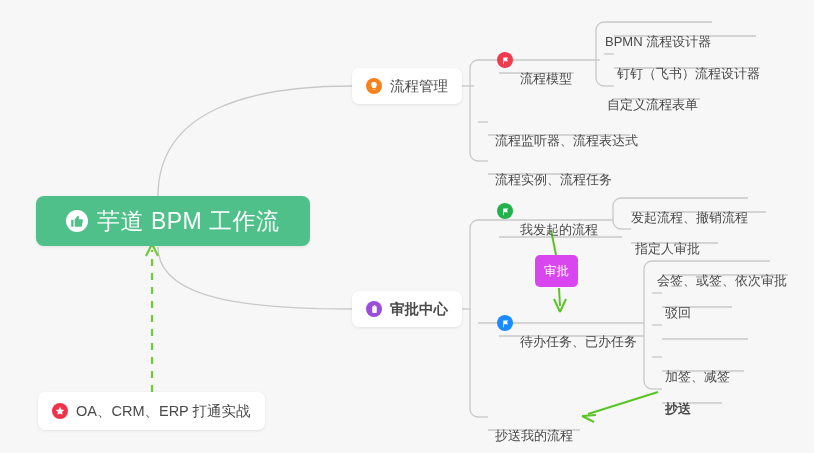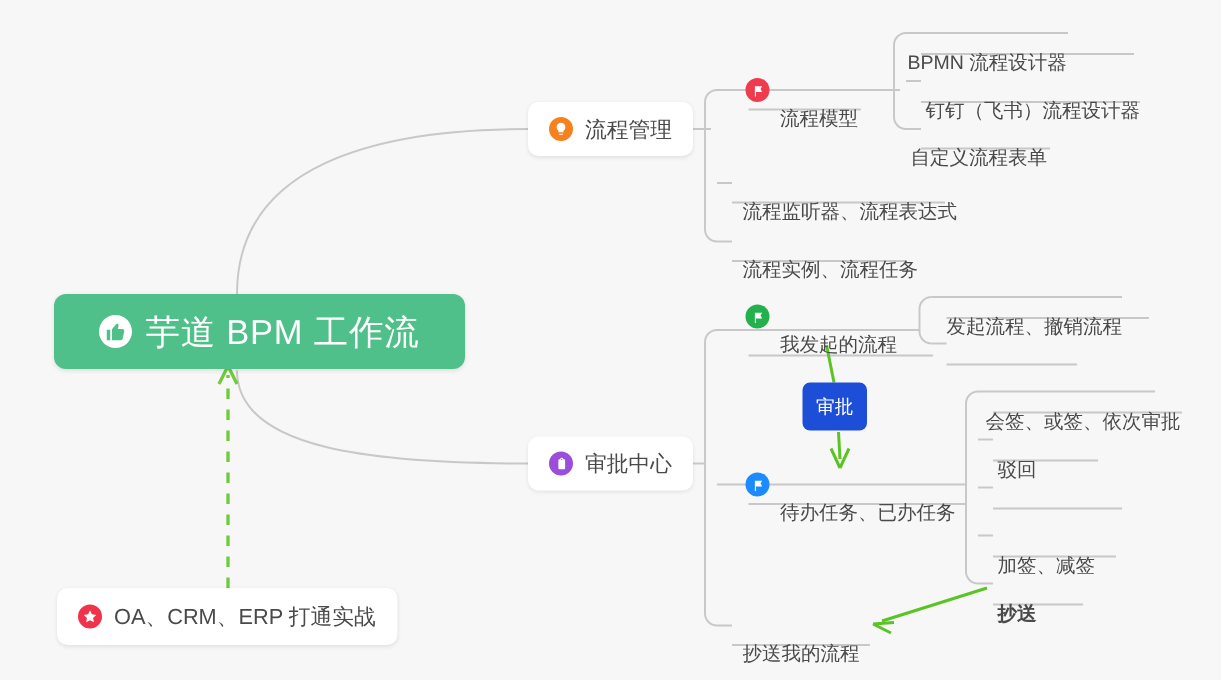--- a/index.html
+++ b/index.html
@@ -66,21 +66,21 @@
     color: #4a4a4a;
     height: 26px;
     padding: 0 4px 0 5px;
     align-items: center;
   }
   .leaf .label { margin-left: 7px; margin-top: 38px; }
   .leaf.noicon .label { margin-left: 0; }
 
   
   .tag {
-    background: #1d4ed8;
+    background: #d946ef;
     color: #ffffff;
     border-radius: 5px;
     font-size: 12.5px;
     height: 25px;
     padding: 16px 9px;
     justify-content: center;
   }
 
   
   .ic {
@@ -221,21 +221,21 @@
   </div>
 
   <div class="node leaf noicon" style="left:612px; top:42px;">
     <span class="label">钉钉（飞书）流程设计器</span>
   </div>
 
   <div class="node leaf noicon" style="left:602px; top:73px;">
     <span class="label">自定义流程表单</span>
   </div>
 
-  <div class="node card" style="left:352px; top:291px;">
+  <div class="node card" style="left:352px; top:291px;font-weight:bold;">
     <span class="ic" style="background:#9b4ddb;">
       <svg width="9" height="9" viewBox="0 0 24 24" fill="#ffffff">
         <path d="M16 3h-1.2a2.8 2.8 0 0 0-5.6 0H8a2 2 0 0 0-2 2v14a2 2 0 0 0
                  2 2h8a2 2 0 0 0 2-2V5a2 2 0 0 0-2-2zm-4-.6a1 1 0 1 1 0 2 1 1 0 0 1 0-2z"></path>
       </svg>
     </span>
     <span class="label">审批中心</span>
   </div>
 
   <div class="node leaf" style="left:492px; top:198px;">
@@ -257,20 +257,23 @@
   </div>
 
   <div class="node leaf noicon" style="left:490px; top:404px;">
     <span class="label">抄送我的流程</span>
   </div>
 
   <div class="node leaf noicon" style="left:626px; top:186px;">
     <span class="label">发起流程、撤销流程</span>
   </div>
 
+  <div class="node leaf noicon" style="left:630px; top:217px;">
+    <span class="label">指定人审批</span>
+  </div>
 
   <div class="node leaf noicon" style="left:652px; top:249px;">
     <span class="label">会签、或签、依次审批</span>
   </div>
 
   <div class="node leaf noicon" style="left:660px; top:281px;">
     <span class="label">驳回</span>
   </div>
 
 

